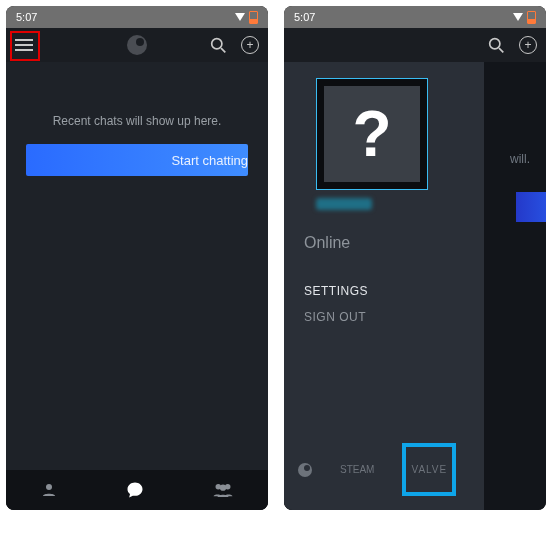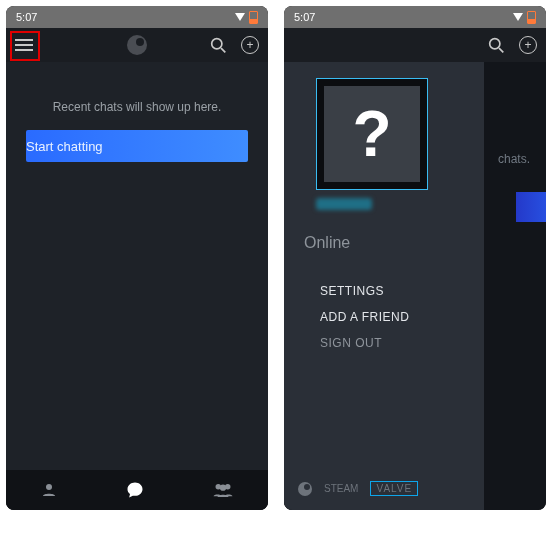--- a/index.html
+++ b/index.html
@@ -12,44 +12,44 @@
   .wifi{width:0;height:0;border-left:5px solid transparent;border-right:5px solid transparent;border-bottom:8px solid #fff;transform:rotate(180deg)}
   .batt{width:7px;height:11px;border:1px solid #ff7a3a;border-radius:1px;position:relative}
   .batt::after{content:"";position:absolute;bottom:0;left:0;right:0;height:4px;background:#ff7a3a}
   .topbar{height:34px;background:#1a1d22;display:flex;align-items:center;justify-content:space-between;padding:0 8px;position:relative}
   .topbar-right{display:flex;align-items:center;gap:12px}
   .icon-btn{width:20px;height:20px;display:flex;align-items:center;justify-content:center;color:#c8c8c8}
   .hamburger{display:flex;flex-direction:column;justify-content:center;gap:3px;width:18px;height:14px}
   .hamburger span{display:block;height:2px;background:#c8c8c8;width:100%}
   .hl-red{position:absolute;border:2px solid #e00000;pointer-events:none}
   .body-area{position:absolute;top:56px;left:0;right:0;bottom:0;background:#1e2228}
-  .empty-text{color:#9aa0a6;font-size:12px;text-align:center;margin-top:38px}
-  .start-btn{margin:16px 20px 6px;height:32px;border-radius:2px;background:linear-gradient(90deg,#2a6bff,#3f8dff);color:#e9f1ff;font-size:13px;display:flex;align-items:center;justify-content:flex-start}
+  .empty-text{color:#9aa0a6;font-size:12px;text-align:center;margin-top:52px}
+  .start-btn{margin:16px 20px 6px;height:32px;border-radius:2px;background:linear-gradient(90deg,#2a6bff,#3f8dff);color:#e9f1ff;font-size:13px;display:flex;align-items:center;justify-content:flex-end}
   .bottombar{position:absolute;left:0;right:0;bottom:0;height:40px;background:#101216;display:flex;align-items:center;justify-content:space-around}
   .nav-icon{color:#8a8f96;font-size:16px}
   .nav-icon.active{color:#fff}
   .steam-logo{width:20px;height:20px;border-radius:50%;background:#4a4d53;position:relative}
   .steam-logo::after{content:"";position:absolute;width:8px;height:8px;border-radius:50%;background:#1a1d22;top:3px;right:3px}
 
   
   .dim{position:absolute;top:56px;left:0;right:0;bottom:0;background:#12151a}
   .hint-text{position:absolute;top:90px;right:16px;color:#707882;font-size:12px}
   .strip-blue{position:absolute;top:130px;right:0;width:30px;height:30px;background:linear-gradient(90deg,#2439c9,#274fe0)}
   .drawer{position:absolute;top:56px;left:0;width:200px;bottom:0;background:#2a2f37;padding:12px 14px 10px 14px;box-sizing:border-box;color:#cfd3d8;font-size:12px}
   .avatar-frame{width:110px;height:110px;border:1px solid #39bdf3;background:#0b0d10;display:flex;align-items:center;justify-content:center;margin:4px 0 8px 18px}
   .avatar-inner{width:96px;height:96px;background:#3a3f46;display:flex;align-items:center;justify-content:center;color:#fff;font-size:64px;font-weight:bold}
   .name-blur{width:56px;height:12px;background:#1f6f86;filter:blur(2px);border-radius:3px;margin-left:18px;margin-top:6px;margin-bottom:24px}
   .status-line{color:#8e949b;font-size:16px;margin:6px 0 6px 6px}
   .status-box{display:inline-block;color:#b8bdc3}
-  .menu-item{color:#e3e6ea;font-size:12px;letter-spacing:0.5px;margin:12px 0 0 22px}
+  .menu-item{color:#e3e6ea;font-size:12px;letter-spacing:0.5px;margin:12px 0 0 6px}
   .menu-item.dim-i{color:#8e949b}
-  .footer-logos{position:absolute;bottom:14px;left:14px;display:flex;align-items:center;gap:12px;color:#6d737b;font-size:10px}
+  .footer-logos{position:absolute;bottom:14px;left:14px;display:flex;align-items:center;gap:28px;color:#6d737b;font-size:10px}
   .mini-steam{width:14px;height:14px;border-radius:50%;background:#6d737b;position:relative}
   .mini-steam::after{content:"";position:absolute;width:6px;height:6px;border-radius:50%;background:#2a2f37;top:2px;right:2px}
-  .valve-box{border:1px solid #0ea5e9;padding:1px 5px;letter-spacing:1px}
+  .valve-box{border:4px solid #0ea5e9;padding:17px 5px;letter-spacing:1px}
   svg{display:block}
   .plus-circ{width:16px;height:16px;border:1.5px solid #c8c8c8;border-radius:50%;display:flex;align-items:center;justify-content:center;font-size:12px;color:#c8c8c8;line-height:1}
 </style>
 </head>
 <body>
 <div class="canvas">
 
 <div class="phone left">
   <div class="statusbar">
     <span>5:07</span>
@@ -127,32 +127,31 @@
               <circle cx="8" cy="8" r="6" stroke="#c8c8c8" stroke-width="2" fill="none"></circle>
               <line x1="13" y1="13" x2="18" y2="18" stroke="#c8c8c8" stroke-width="2"></line>
             </svg>
       </div>
       <div class="icon-btn">
         <div class="plus-circ">+</div>
       </div>
     </div>
   </div>
   <div class="dim">
-    <div class="hint-text">chats.</div>
+    <div class="hint-text">will.</div>
     <div class="strip-blue"></div>
   </div>
   <div class="drawer">
     <div class="avatar-frame">
       <div class="avatar-inner">?</div>
     </div>
     <div class="name-blur"></div>
     <div class="status-line"><span>Online</span></div>
     <div style="height:14px"></div>
     <div class="menu-item"><span>SETTINGS</span></div>
-    <div class="menu-item"><span>ADD A FRIEND</span></div>
     <div class="menu-item dim-i"><span>SIGN OUT</span></div>
     <div class="footer-logos">
       <span class="mini-steam"></span>
       <span>STEAM</span>
       <span class="valve-box">VALVE</span>
     </div>
   </div>
 </div>
 
 </div>

